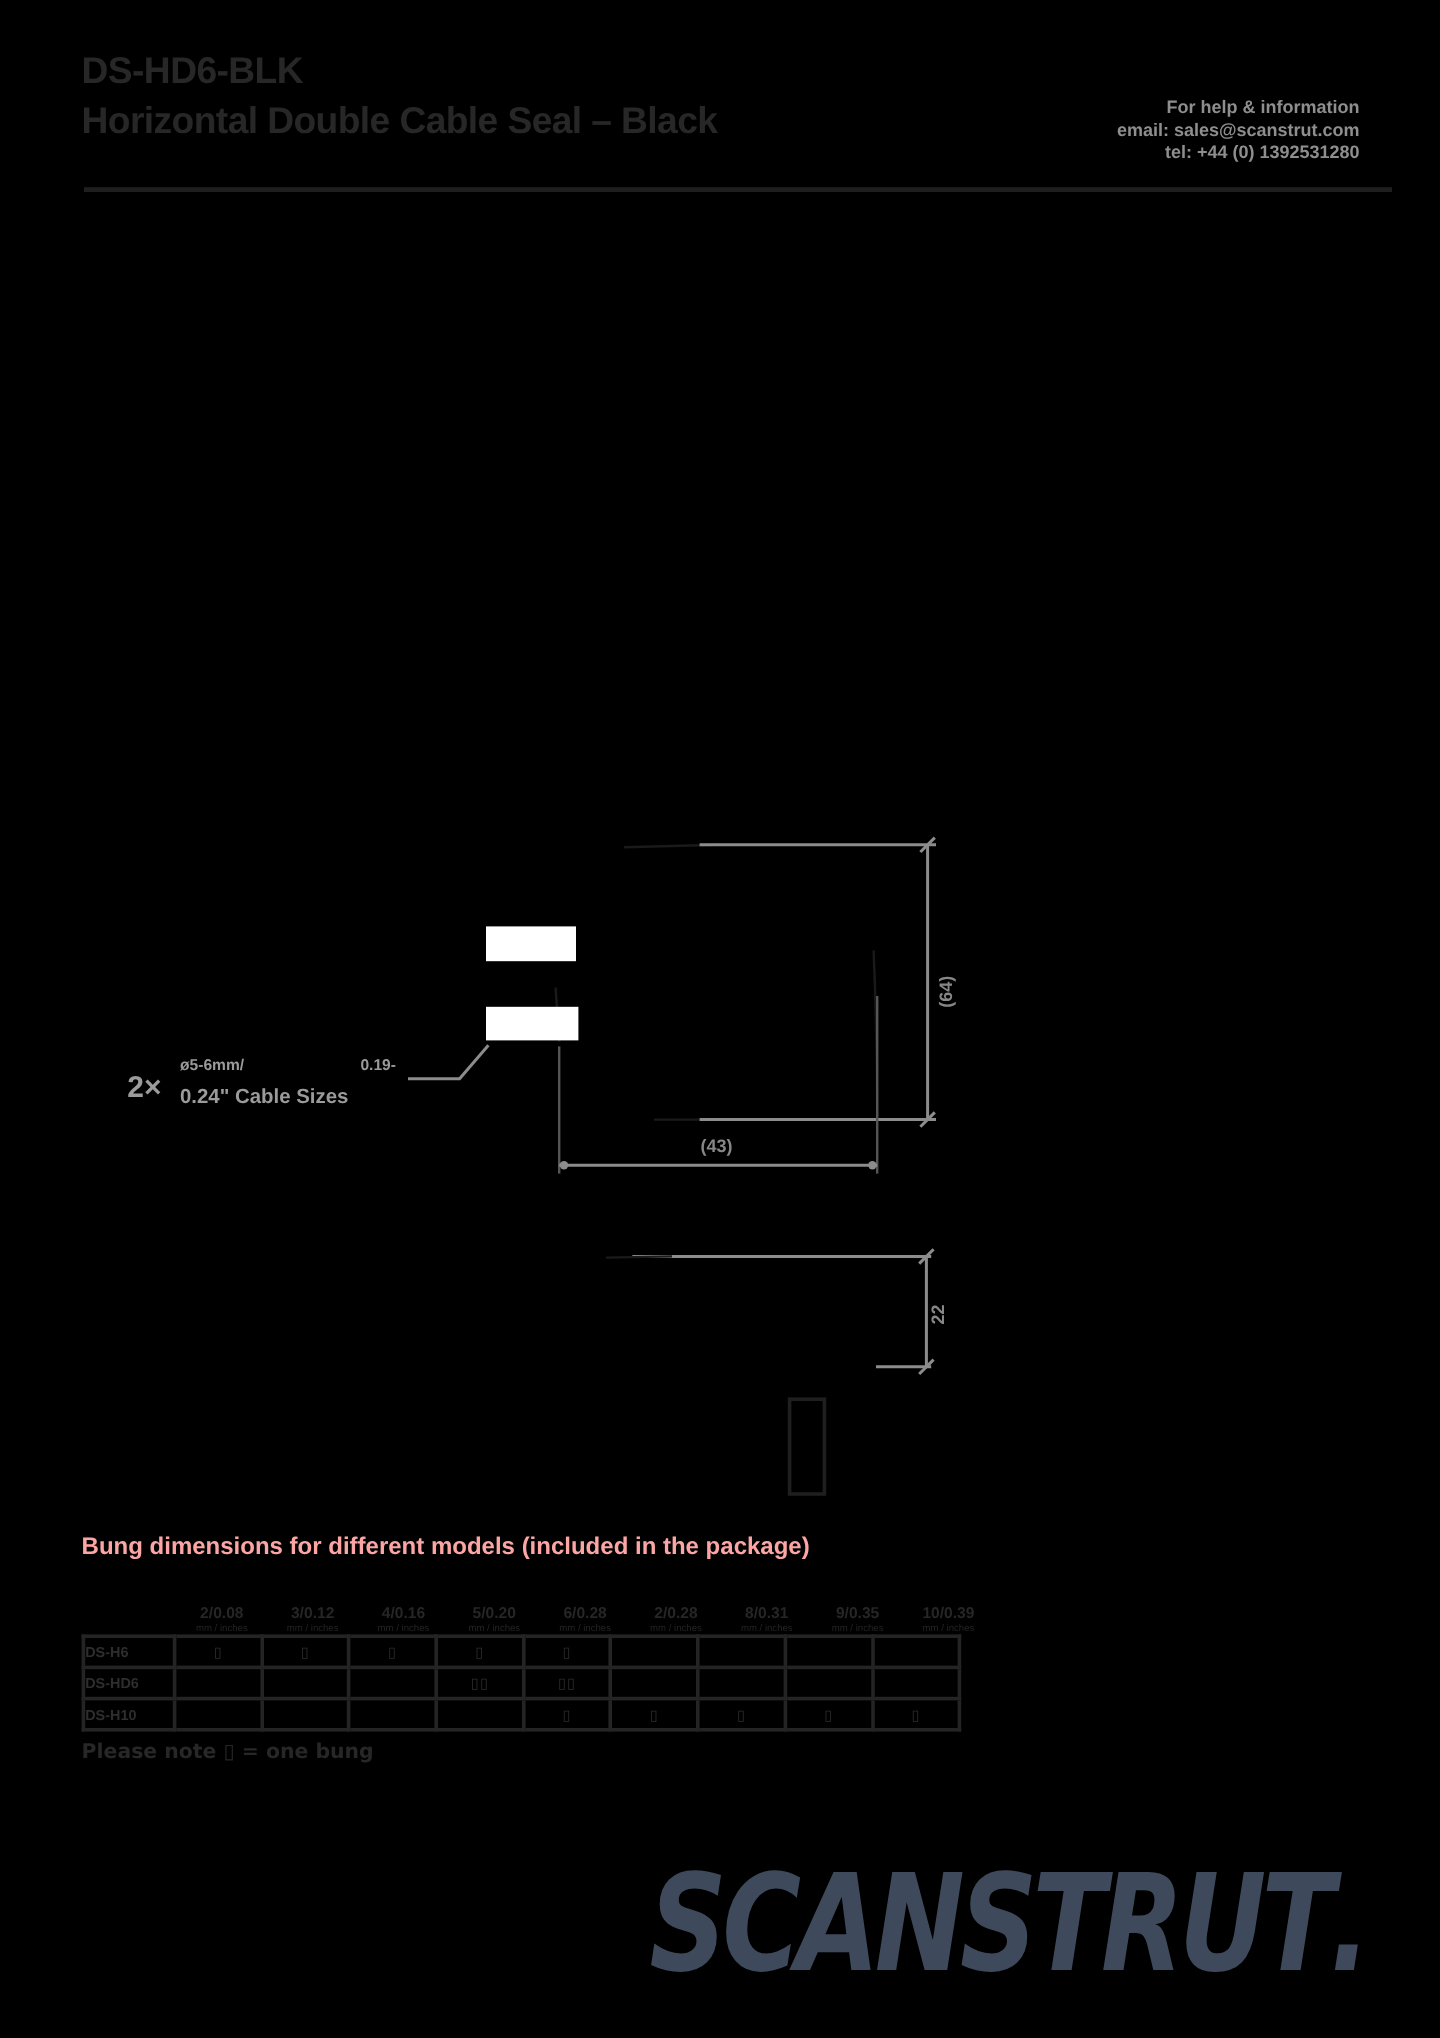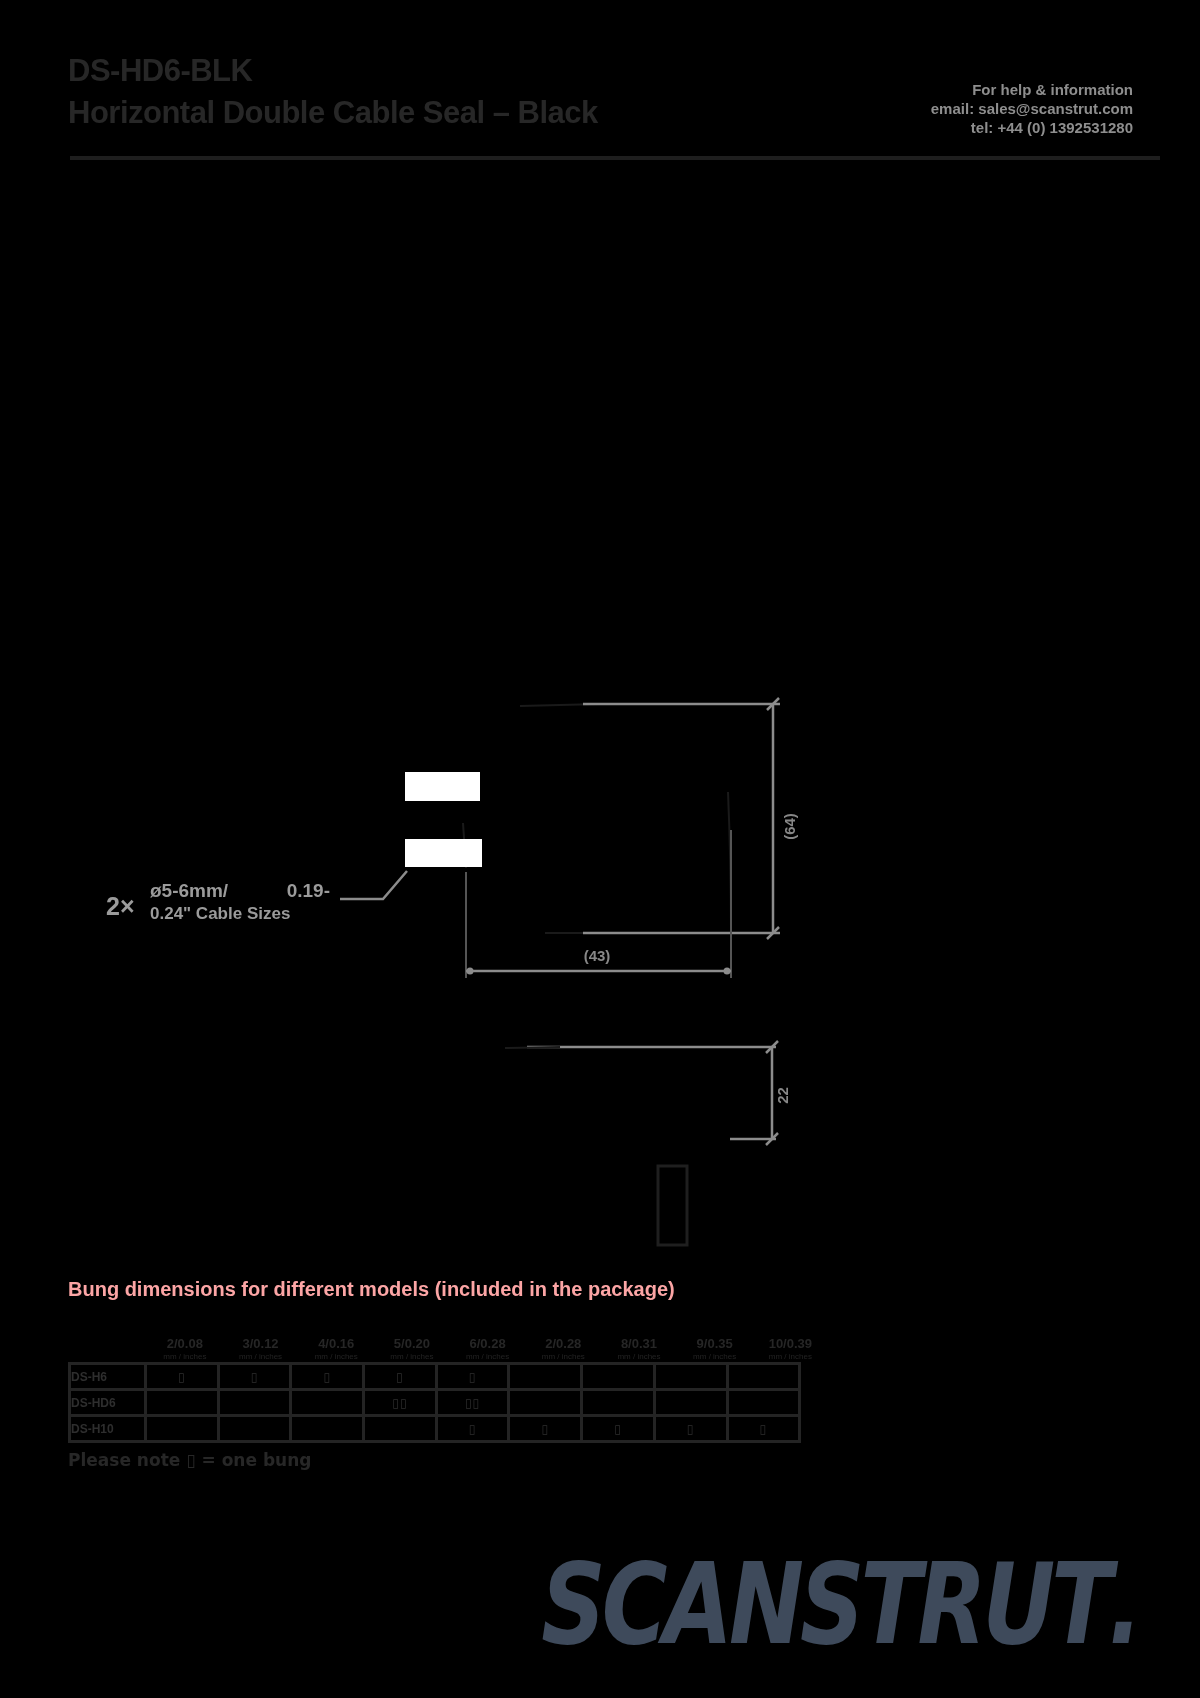--- a/index.html
+++ b/index.html
@@ -1,29 +1,29 @@
 <!DOCTYPE html>
 <html><head>
 <meta charset="utf-8">
 <style>
   html,body{margin:0;padding:0;background:#000;}
   .page{position:relative;width:1200px;height:1698px;background:#000;overflow:hidden;
         font-family:"Liberation Sans",sans-serif;}
 
   
-  .title-block{position:absolute;left:68px;top:50px;color:#272727;font-weight:bold;
+  .title-block{position:absolute;left:68px;top:38px;color:#272727;font-weight:bold;
                font-size:31px;line-height:42px;letter-spacing:-0.5px;}
   .help-block{position:absolute;right:67px;top:80px;text-align:right;color:#8e8e8e;
               font-weight:bold;font-size:15px;line-height:19px;margin-left:40px;}
   .rule{position:absolute;left:70px;top:156px;width:1090px;height:4px;background:#1e1e1e;}
 
   
   .callout-mult{position:absolute;left:106px;top:892px;color:#9b9b9b;font-weight:bold;font-size:25px;}
   .callout-line1{position:absolute;left:150px;top:880px;width:180px;display:flex;
-                 justify-content:space-between;color:#9b9b9b;font-weight:bold;font-size:19px;}
+                 justify-content:space-between;color:#9b9b9b;font-weight:bold;font-size:13px;}
   .callout-line2{position:absolute;left:150px;top:904px;color:#9b9b9b;font-weight:bold;font-size:17px;}
 
   
   .dim{position:absolute;color:#878787;font-weight:bold;font-size:15px;text-align:center;width:60px;}
   .dim.rot{transform:rotate(-90deg);}
   .dim-64{left:759px;top:818px;}
   .dim-43{left:567px;top:947px;}
   .dim-22{left:752px;top:1087px;}
 
   

